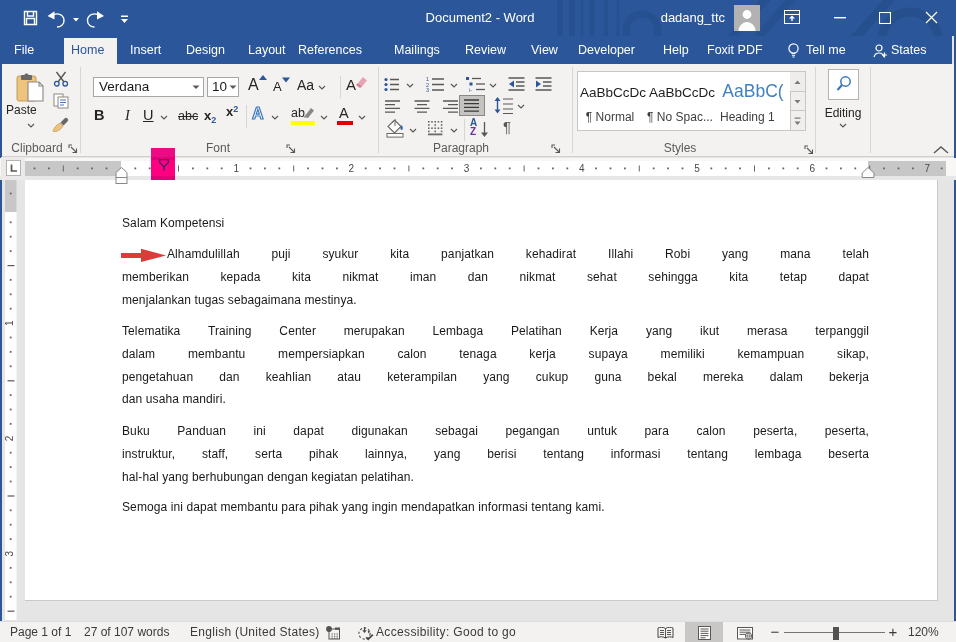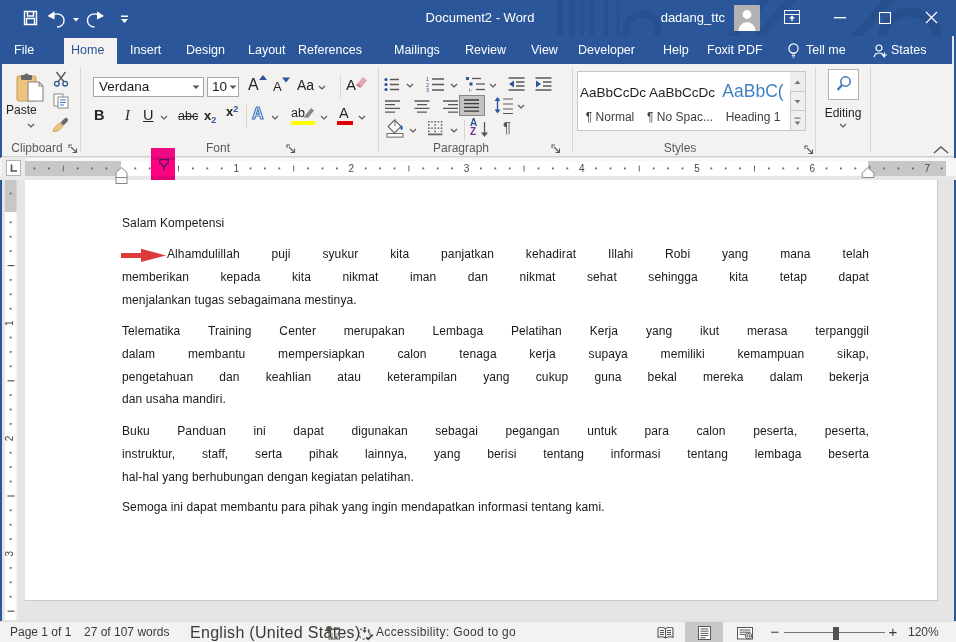--- a/index.html
+++ b/index.html
@@ -301,21 +301,21 @@
   <svg class="abs lnch" style="left:551px;top:80px" width="10" height="10" viewBox="0 0 10 10">
       <path d="M1 4 v-3 h3 M3 3 l5 5 M8.5 4.5 v4 h-4" stroke="#5a5856" stroke-width="1.1" fill="none"></path>
     </svg>
 
   <div class="abs" style="left:577px;top:7px;width:229px;height:60px;background:#fff;border:1px solid #c9c7c5"></div>
   <div class="abs" style="left:580px;top:20.5px;width:60px;text-align:center;font-size:13.5px;color:#1d1d1d">AaBbCcDc</div>
   <div class="abs" style="left:580px;top:45.5px;width:60px;text-align:center;font-size:12px;color:#3f3e3d">¶ Normal</div>
   <div class="abs" style="left:649px;top:20.5px;width:62px;text-align:center;font-size:13.5px;color:#1d1d1d">AaBbCcDc</div>
   <div class="abs" style="left:647px;top:45.5px;width:66px;text-align:center;font-size:12px;color:#3f3e3d">¶ No Spac...</div>
   <div class="abs" style="left:720px;top:17px;width:66px;text-align:center;font-size:17.5px;color:#4181c1">AaBbC(</div>
-  <div class="abs" style="left:720px;top:45.5px;width:66px;text-align:center;font-size:12px;color:#3f3e3d">Heading 1</div>
+  <div class="abs" style="left:720px;top:45.5px;width:66px;text-align:left;font-size:12px;color:#3f3e3d">Heading 1</div>
   <div class="abs" style="left:790px;top:8px;width:15px;height:58px;background:#f0efee;border-left:1px solid #c9c7c5"></div>
   <div class="abs" style="left:790px;top:8px;width:15px;height:19px;background:#eeedec"></div>
   <svg class="abs" style="left:794px;top:16px" width="7" height="5" viewBox="0 0 7 5">
       <path d="M3.5 0.5 L6.5 4 H0.5 z" fill="#7a7876"></path>
     </svg>
   <div class="abs" style="left:790px;top:27px;width:15px;height:19px;border-top:1px solid #c9c7c5"></div>
   <svg class="abs" style="left:794px;top:35px" width="7" height="5" viewBox="0 0 7 5">
       <path d="M3.5 4.5 L6.5 1 H0.5 z" fill="#7a7876"></path>
     </svg>
   <div class="abs" style="left:790px;top:46px;width:15px;height:20px;border-top:1px solid #c9c7c5"></div>
@@ -490,21 +490,21 @@
       <div class="dline dlast" style="height:22.8px">hal-hal yang berhubungan dengan kegiatan pelatihan.</div>
     </div>
     <div class="abs" style="left:122px;top:316px;width:747px">
       <div class="dline dlast" style="height:22.8px">Semoga ini dapat membantu para pihak yang ingin mendapatkan informasi tentang kami.</div>
     </div>
   </div>
 
 <div class="abs" id="statusbar" style="left:0;top:621px;width:956px;height:21px;background:#f3f2f1;border-top:1px solid #dfdddb;z-index:6">
     <div class="abs" style="left:10px;top:0;height:21px;line-height:21px;font-size:12px;color:#3b3a39">Page 1 of 1</div>
     <div class="abs" style="left:84px;top:0;height:22px;line-height:21px;font-size:12px;color:#3b3a39">27 of 107 words</div>
-    <div class="abs" style="left:190px;top:0;height:21px;line-height:21px;font-size:16px;letter-spacing:0.3px;color:#3b3a39">English (United States)</div>
+    <div class="abs" style="left:190px;top:0;height:21px;line-height:21px;font-size:12px;letter-spacing:0.3px;color:#3b3a39">English (United States)</div>
     <svg class="abs" style="left:325px;top:3px" width="16" height="16" viewBox="0 0 16 16">
       <rect x="4" y="4" width="10.5" height="10" fill="none" stroke="#55534f" stroke-width="1"></rect>
       <rect x="10" y="2.5" width="5" height="2.2" fill="#55534f"></rect>
       <circle cx="4" cy="4" r="2.9" fill="#55534f"></circle>
       <path d="M6.5 9 h1.3 M9 9 h1.3 M11.5 9 h1.3 M6.5 11.2 h1.3 M9 11.2 h1.3 M11.5 11.2 h1.3 M6.5 13.2 h1.3 M9 13.2 h1.3 M11.5 13.2 h1.3" stroke="#55534f" stroke-width="1"></path>
     </svg>
     <svg class="abs" style="left:357px;top:4px" width="17" height="15" viewBox="0 0 17 15">
       <circle cx="7.5" cy="7.5" r="5.6" fill="none" stroke="#4a4846" stroke-width="1.1" stroke-dasharray="2.2 2"></circle>
       <path d="M7.5 1 v4.5" stroke="#4a4846" stroke-width="1.2"></path>
       <path d="M7.5 7 L5.3 4.2 h4.4 z" fill="#4a4846"></path>

